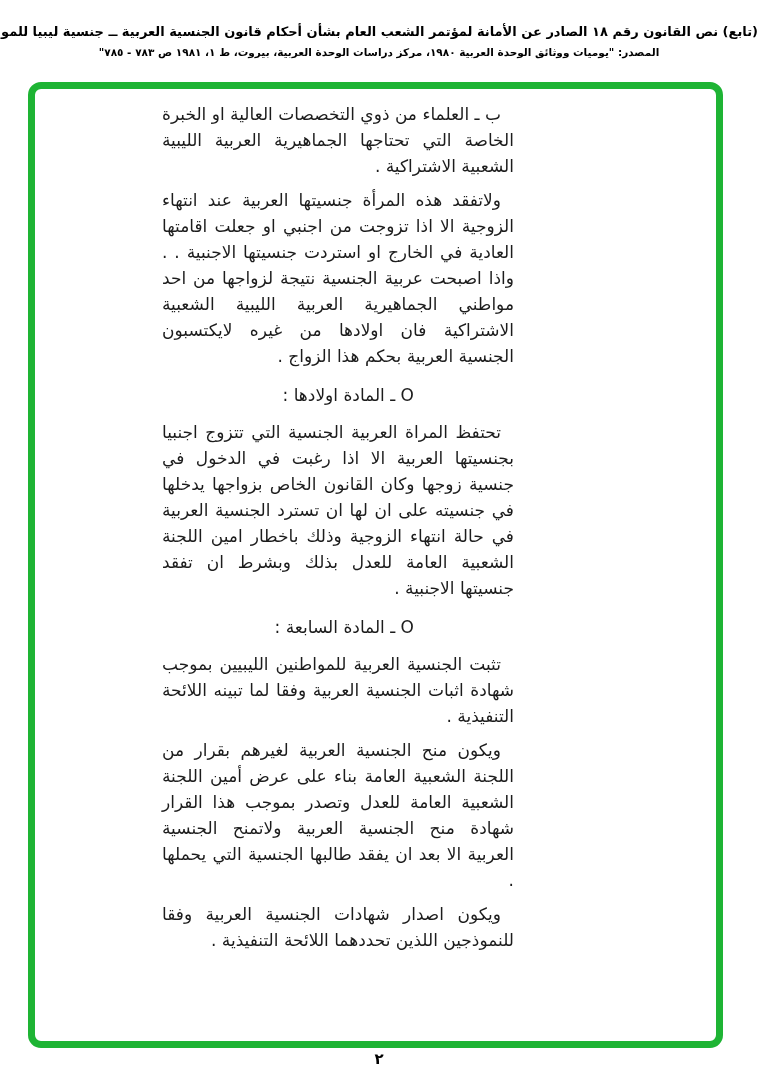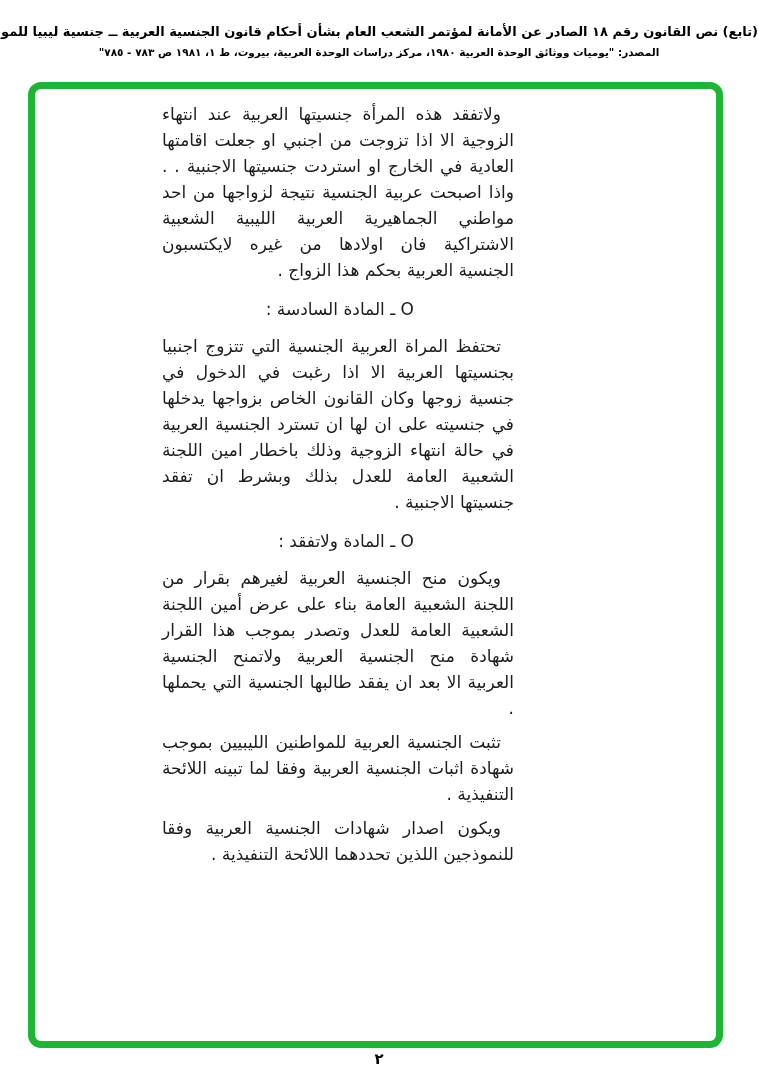--- a/index.html
+++ b/index.html
@@ -84,25 +84,26 @@
 <div class="page">
 
   <div class="doc-header">
     <div class="title-line" lang="ar">(تابع) نص القانون رقم ١٨ الصادر عن الأمانة لمؤتمر الشعب العام بشأن أحكام قانون الجنسية العربية ــ جنسية ليبيا للمواطنين العرب</div>
     <div class="source-line" lang="ar">المصدر: "يوميات ووثائق الوحدة العربية ١٩٨٠، مركز دراسات الوحدة العربية، بيروت، ط ١، ١٩٨١ ص ٧٨٣ - ٧٨٥"</div>
   </div>
 
   <div class="frame" style="border-color: rgb(30, 180, 52);"></div>
 
   <div class="text-column" lang="ar">
+    <p class="para">ب ـ العلماء من ذوي التخصصات العالية او الخبرة الخاصة التي تحتاجها الجماهيرية العربية الليبية الشعبية الاشتراكية .</p>
     <p class="para">ولاتفقد هذه المرأة جنسيتها العربية عند انتهاء الزوجية الا اذا تزوجت من اجنبي او جعلت اقامتها العادية في الخارج او استردت جنسيتها الاجنبية . . واذا اصبحت عربية الجنسية نتيجة لزواجها من احد مواطني الجماهيرية العربية الليبية الشعبية الاشتراكية فان اولادها من غيره لايكتسبون الجنسية العربية بحكم هذا الزواج .</p>
-    <p class="article-heading">O ـ المادة السادسة :</p>
+    <p class="article-heading">O ـ المادة اولادها :</p>
     <p class="para">تحتفظ المراة العربية الجنسية التي تتزوج اجنبيا بجنسيتها العربية الا اذا رغبت في الدخول في جنسية زوجها وكان القانون الخاص بزواجها يدخلها في جنسيته على ان لها ان تسترد الجنسية العربية في حالة انتهاء الزوجية وذلك باخطار امين اللجنة الشعبية العامة للعدل بذلك وبشرط ان تفقد جنسيتها الاجنبية .</p>
-    <p class="article-heading">O ـ المادة ولاتفقد :</p>
+    <p class="article-heading">O ـ المادة السابعة :</p>
+    <p class="para">تثبت الجنسية العربية للمواطنين الليبيين بموجب شهادة اثبات الجنسية العربية وفقا لما تبينه اللائحة التنفيذية .</p>
     <p class="para">ويكون منح الجنسية العربية لغيرهم بقرار من اللجنة الشعبية العامة بناء على عرض أمين اللجنة الشعبية العامة للعدل وتصدر بموجب هذا القرار شهادة منح الجنسية العربية ولاتمنح الجنسية العربية الا بعد ان يفقد طالبها الجنسية التي يحملها .</p>
-    <p class="para">تثبت الجنسية العربية للمواطنين الليبيين بموجب شهادة اثبات الجنسية العربية وفقا لما تبينه اللائحة التنفيذية .</p>
     <p class="para">ويكون اصدار شهادات الجنسية العربية وفقا للنموذجين اللذين تحددهما اللائحة التنفيذية .</p>
 
   </div>
 
   <div class="page-number">٢</div>
 
 </div>
 
 </body></html>

